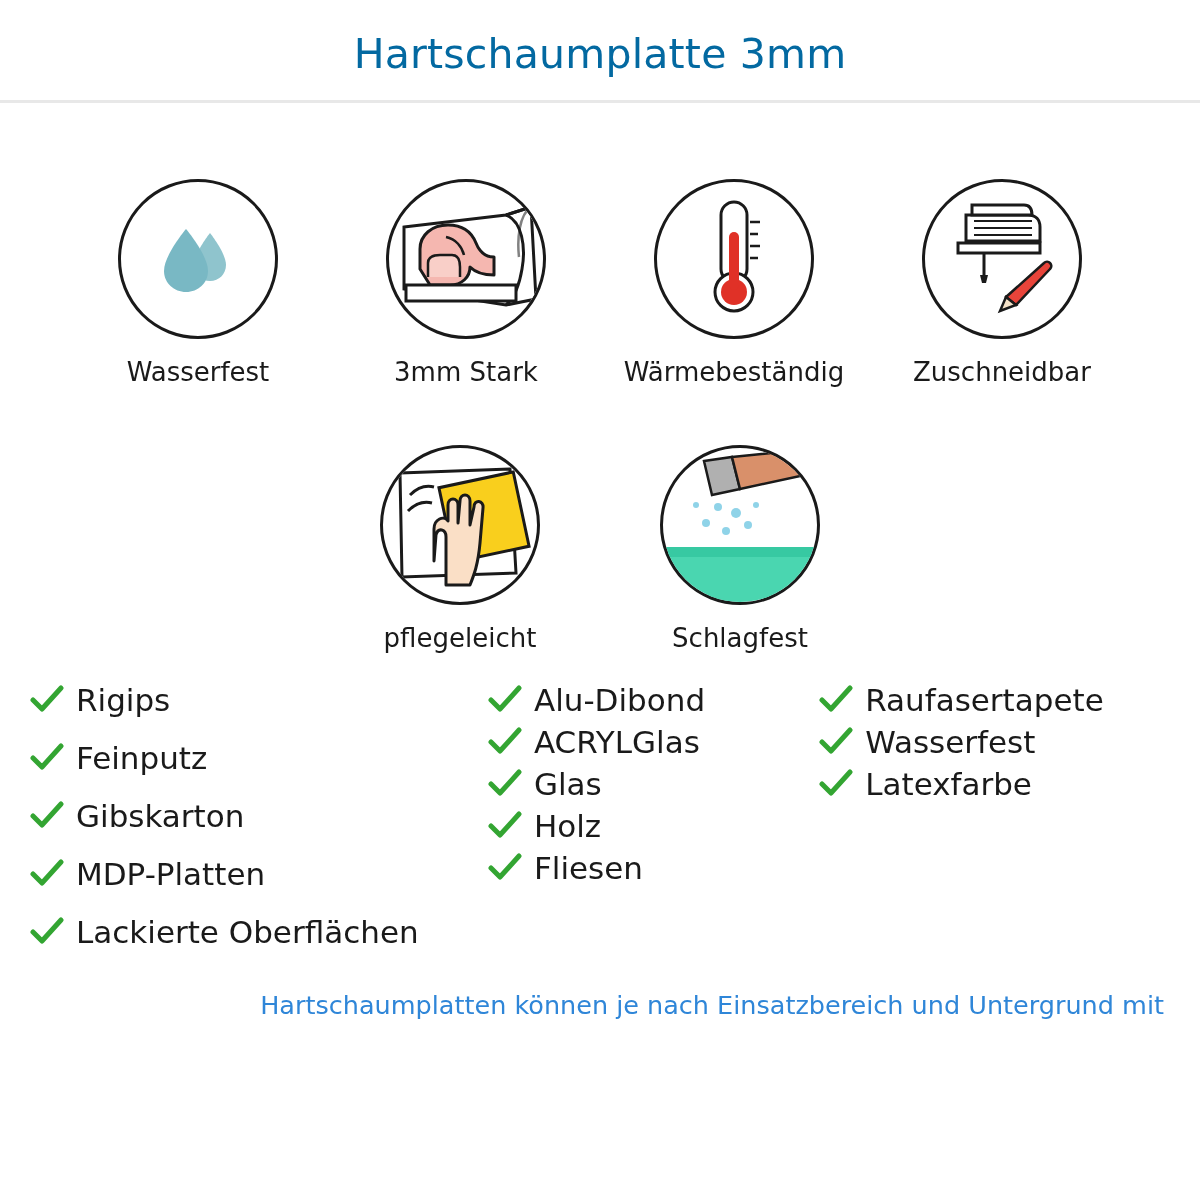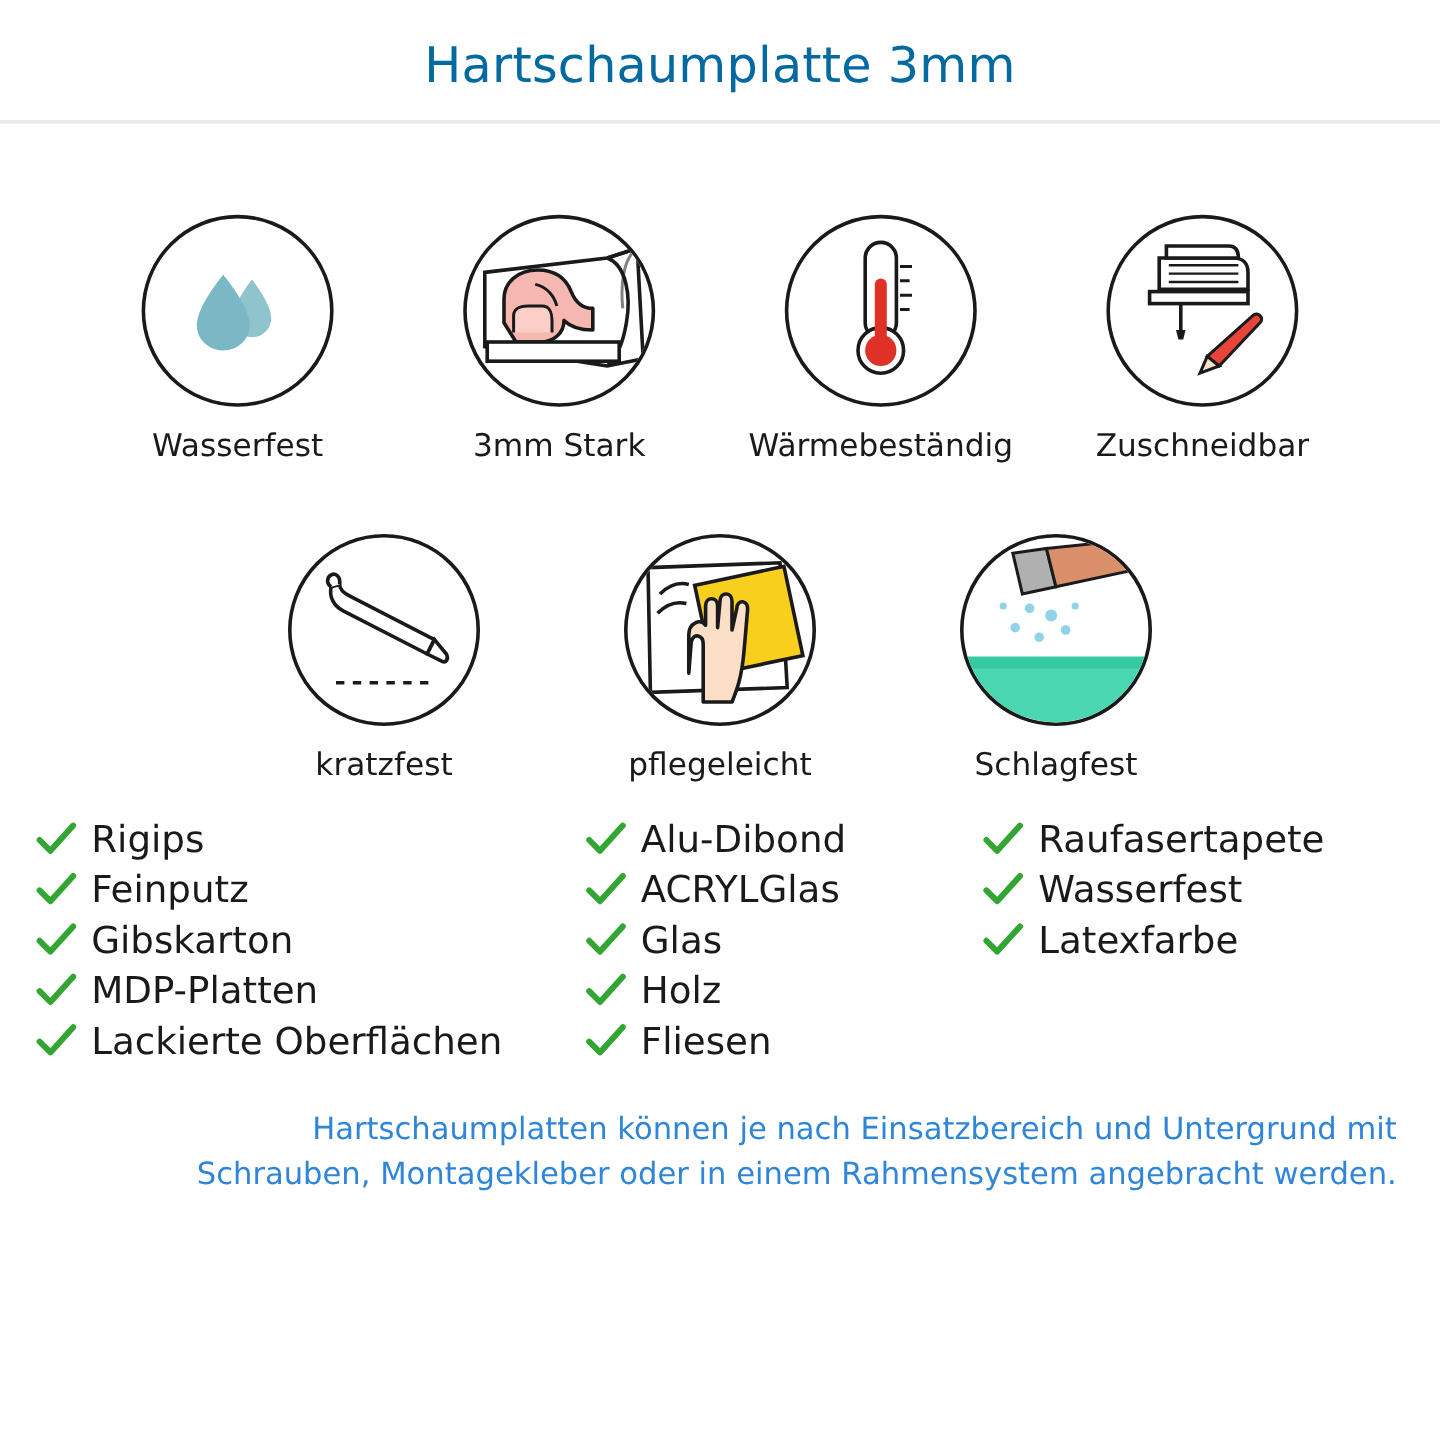--- a/index.html
+++ b/index.html
@@ -87,21 +87,21 @@
 
   
   .substrates {
     padding: 26px 30px 0 30px;
     display: flex;
   }
   .col {
     display: flex;
     flex-direction: column;
   }
-  .col.c1 { width: 470px; }
+  .col.c1 { width: 470px; gap: 16px; }
   .col.c2 { width: 340px; }
   .col.c3 { width: 360px; }
   .sub-item {
     display: flex;
     align-items: center;
     height: 42px;
     margin-bottom: 0px;
   }
   .check {
     width: 34px;
@@ -203,33 +203,20 @@
             </svg>
           </span>
         </div>
         <div class="feat-label">Zuschneidbar</div>
       </div>
 
     </div>
 
     <div class="feat-row row2">
 
-      <div class="feat">
-        <div class="circle">
-          <span>
-            <svg width="140" height="140" viewBox="0 0 140 140">
-              <path d="M26 36 C24 44 28 52 36 56 L106 92 L112 80 L42 44 C36 41 33 38 33 34 Z" fill="#ffffff" stroke="#1a1a1a" stroke-width="3" stroke-linejoin="round"></path>
-              <path d="M26 36 C22 34 22 28 26 26 C30 24 34 28 33 34" fill="#ffffff" stroke="#1a1a1a" stroke-width="3"></path>
-              <path d="M106 92 L118 98 C122 100 124 96 122 92 L112 80 Z" fill="#ffffff" stroke="#1a1a1a" stroke-width="3"></path>
-              <line x1="30" y1="116" x2="114" y2="116" stroke="#1a1a1a" stroke-width="3" stroke-dasharray="7 7"></line>
-            </svg>
-          </span>
-        </div>
-        <div class="feat-label">kratzfest</div>
-      </div>
 
       <div class="feat">
         <div class="circle">
           <span>
             <svg width="160" height="160" viewBox="0 0 160 160">
               <path d="M20 30 L130 26 L136 130 L22 134 Z" fill="#ffffff" stroke="#1a1a1a" stroke-width="3"></path>
               <path d="M30 52 C38 44 46 42 54 44" fill="none" stroke="#1a1a1a" stroke-width="3"></path>
               <path d="M28 68 C36 60 44 58 52 60" fill="none" stroke="#1a1a1a" stroke-width="3"></path>
               <rect x="66" y="36" width="76" height="76" transform="rotate(-12 104 74)" fill="#f9cf1d" stroke="#1a1a1a" stroke-width="3"></rect>
               <path d="M66 142 L66 94 C66 86 58 84 56 92 L54 118 L54 86 C54 76 64 72 68 78
@@ -378,16 +365,15 @@
             </svg>
         </span>
         <span class="sub-label">Latexfarbe</span>
       </div>
     </div>
 
   </div>
 
   <div class="footnote">
     <div>Hartschaumplatten können je nach Einsatzbereich und Untergrund mit</div>
-    <div>Schrauben, Montagekleber oder in einem Rahmensystem angebracht werden.</div>
   </div>
 
 </div>
 
 </body></html>

